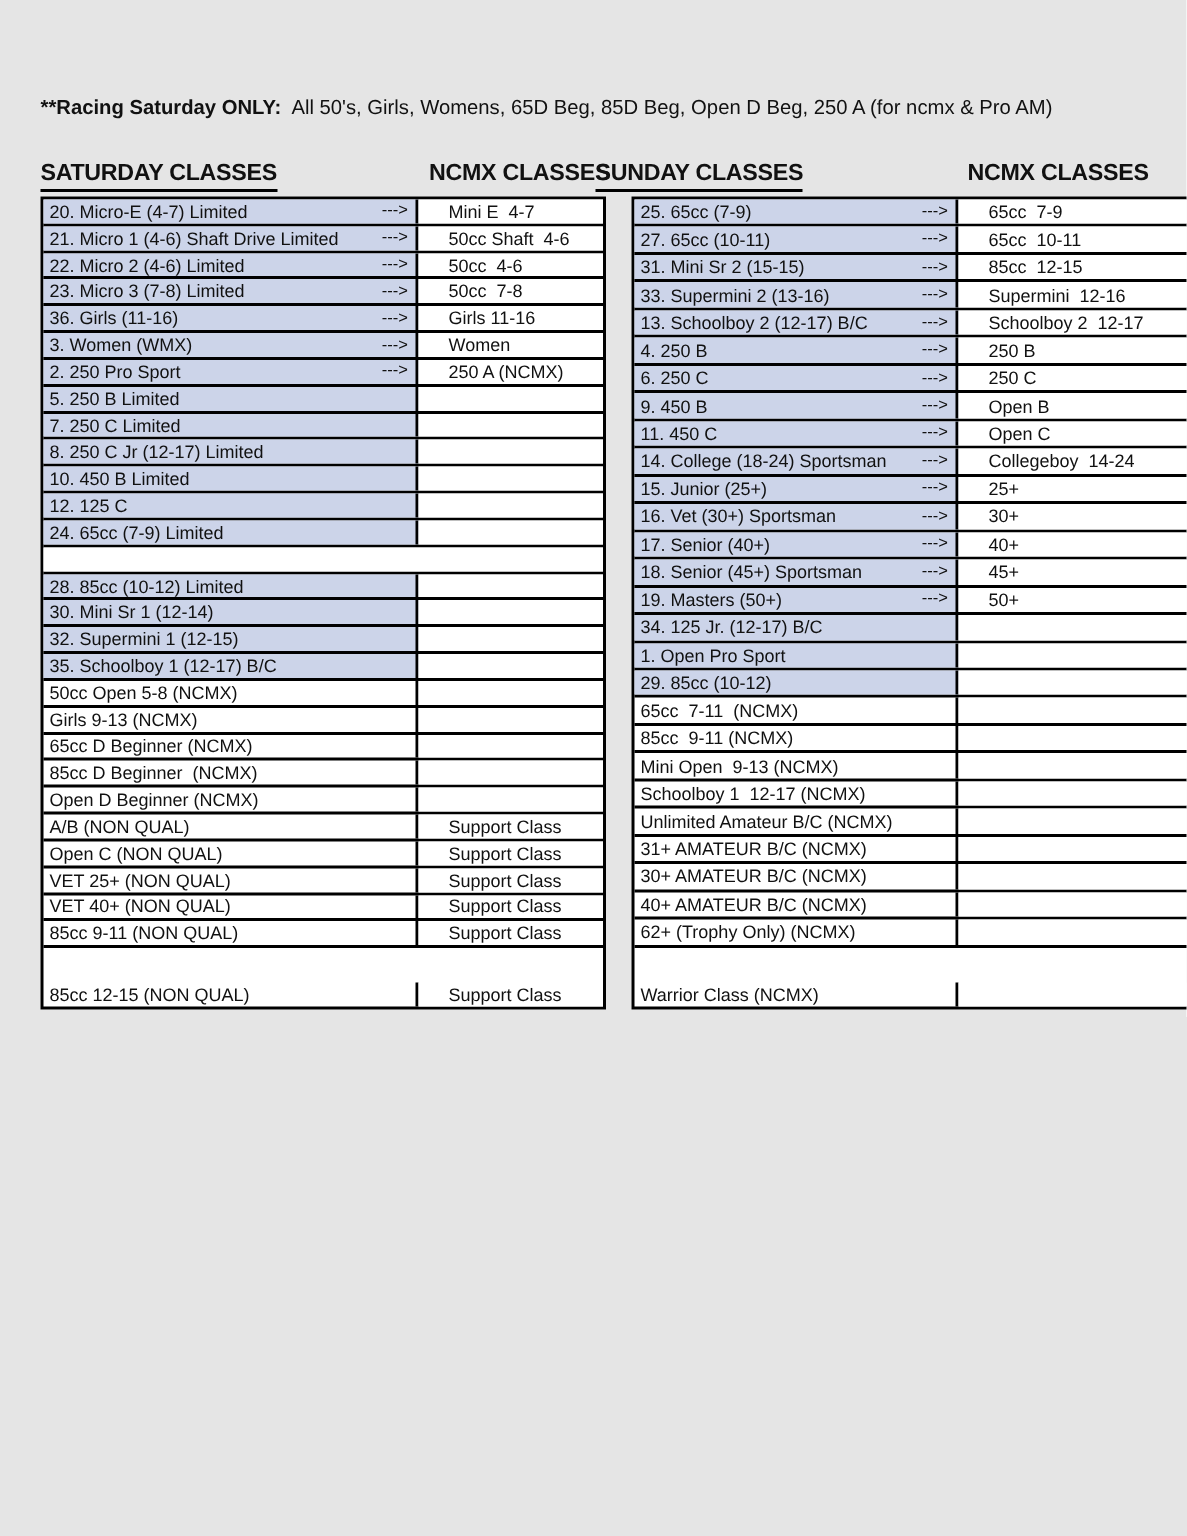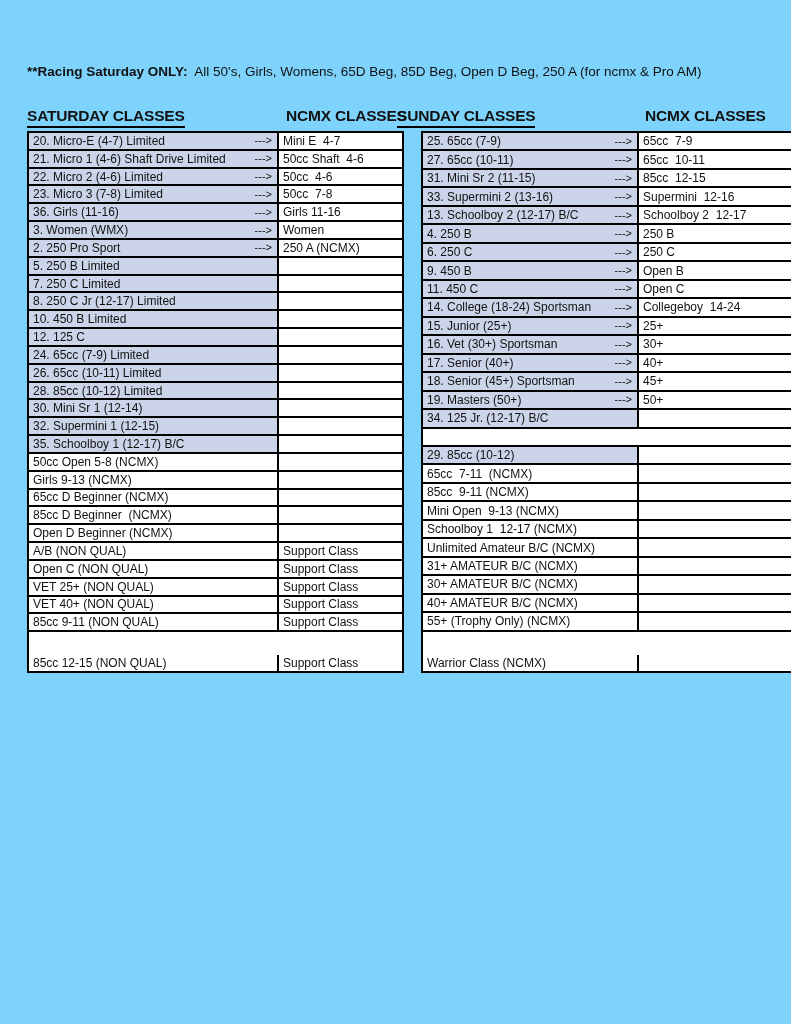--- a/index.html
+++ b/index.html
@@ -4,21 +4,21 @@
 <style>
   * { margin: 0; padding: 0; box-sizing: border-box; }
   html, body { background: #ffffff; }
   body {
     width: 791px; height: 1024px;
     font-family: "Liberation Sans", sans-serif;
     color: #111;
     position: relative;
     overflow: hidden;
   }
-  .page { position: absolute; inset: 0; background: #7dd3fc; }
+  .page { position: absolute; inset: 0; background: #e5e5e5; }
 
   .note {
     position: absolute; left: 27px; top: 64px;
     font-size: 13.5px; white-space: pre;
   }
   .note .b { font-weight: bold; }
 
   .col-headers { position: absolute; top: 107px; left: 0; width: 791px; height: 22px; }
   .col-header {
     position: absolute; top: 0;
@@ -46,21 +46,21 @@
 
   .cell { display: flex; align-items: center; min-width: 0; overflow: hidden; }
   .class-cell {
     border-right: 2px solid #000;
     justify-content: space-between;
     padding: 0 5px 0 4px;
     flex: 0 0 auto;
   }
   #saturday-table .class-cell { width: 250px; }
   #sunday-table   .class-cell { width: 216px; }
-  .ncmx-cell { flex: 1 1 auto; padding-left: 4px; background: #fff; }
+  .ncmx-cell { flex: 1 1 auto; padding-left: 20px; background: #fff; }
 
   .row.shaded .class-cell { background: var(--shaded, #ccd4e9); }
 
   .class-label, .ncmx-label {
     font-size: 12px; white-space: pre; line-height: 1;
   }
   .arrow {
     font-size: 11px; line-height: 1; white-space: pre;
     padding-left: 4px; flex: 0 0 auto;
   }
@@ -191,24 +191,20 @@
       <div class="row shaded">
     <div class="cell class-cell">
       <span class="class-label">24. 65cc (7-9) Limited</span>
 
     </div>
     <div class="cell ncmx-cell">
       <span class="ncmx-label"></span>
     </div>
   </div>
       <div class="row shaded">
-    <div class="cell class-cell">
-      <span class="class-label">26. 65cc (10-11) Limited</span>
-
-    </div>
     <div class="cell ncmx-cell">
       <span class="ncmx-label"></span>
     </div>
   </div>
       <div class="row shaded">
     <div class="cell class-cell">
       <span class="class-label">28. 85cc (10-12) Limited</span>
 
     </div>
     <div class="cell ncmx-cell">
@@ -356,21 +352,21 @@
     <div class="cell class-cell">
       <span class="class-label">27. 65cc (10-11)</span>
       <span class="arrow">---&gt;</span>
     </div>
     <div class="cell ncmx-cell">
       <span class="ncmx-label">65cc  10-11</span>
     </div>
   </div>
       <div class="row shaded">
     <div class="cell class-cell">
-      <span class="class-label">31. Mini Sr 2 (11-15)</span>
+      <span class="class-label">31. Mini Sr 2 (15-15)</span>
       <span class="arrow">---&gt;</span>
     </div>
     <div class="cell ncmx-cell">
       <span class="ncmx-label">85cc  12-15</span>
     </div>
   </div>
       <div class="row shaded">
     <div class="cell class-cell">
       <span class="class-label">33. Supermini 2 (13-16)</span>
       <span class="arrow">---&gt;</span>
@@ -481,20 +477,24 @@
       <div class="row shaded">
     <div class="cell class-cell">
       <span class="class-label">34. 125 Jr. (12-17) B/C</span>
 
     </div>
     <div class="cell ncmx-cell">
       <span class="ncmx-label"></span>
     </div>
   </div>
       <div class="row shaded">
+    <div class="cell class-cell">
+      <span class="class-label">1. Open Pro Sport</span>
+
+    </div>
     <div class="cell ncmx-cell">
       <span class="ncmx-label"></span>
     </div>
   </div>
       <div class="row shaded">
     <div class="cell class-cell">
       <span class="class-label">29. 85cc (10-12)</span>
 
     </div>
     <div class="cell ncmx-cell">
@@ -568,21 +568,21 @@
     <div class="cell class-cell">
       <span class="class-label">40+ AMATEUR B/C (NCMX)</span>
 
     </div>
     <div class="cell ncmx-cell">
       <span class="ncmx-label"></span>
     </div>
   </div>
       <div class="row">
     <div class="cell class-cell">
-      <span class="class-label">55+ (Trophy Only) (NCMX)</span>
+      <span class="class-label">62+ (Trophy Only) (NCMX)</span>
 
     </div>
     <div class="cell ncmx-cell">
       <span class="ncmx-label"></span>
     </div>
   </div>
       <div class="row">
     <div class="cell class-cell">
       <span class="class-label">Warrior Class (NCMX)</span>
 

